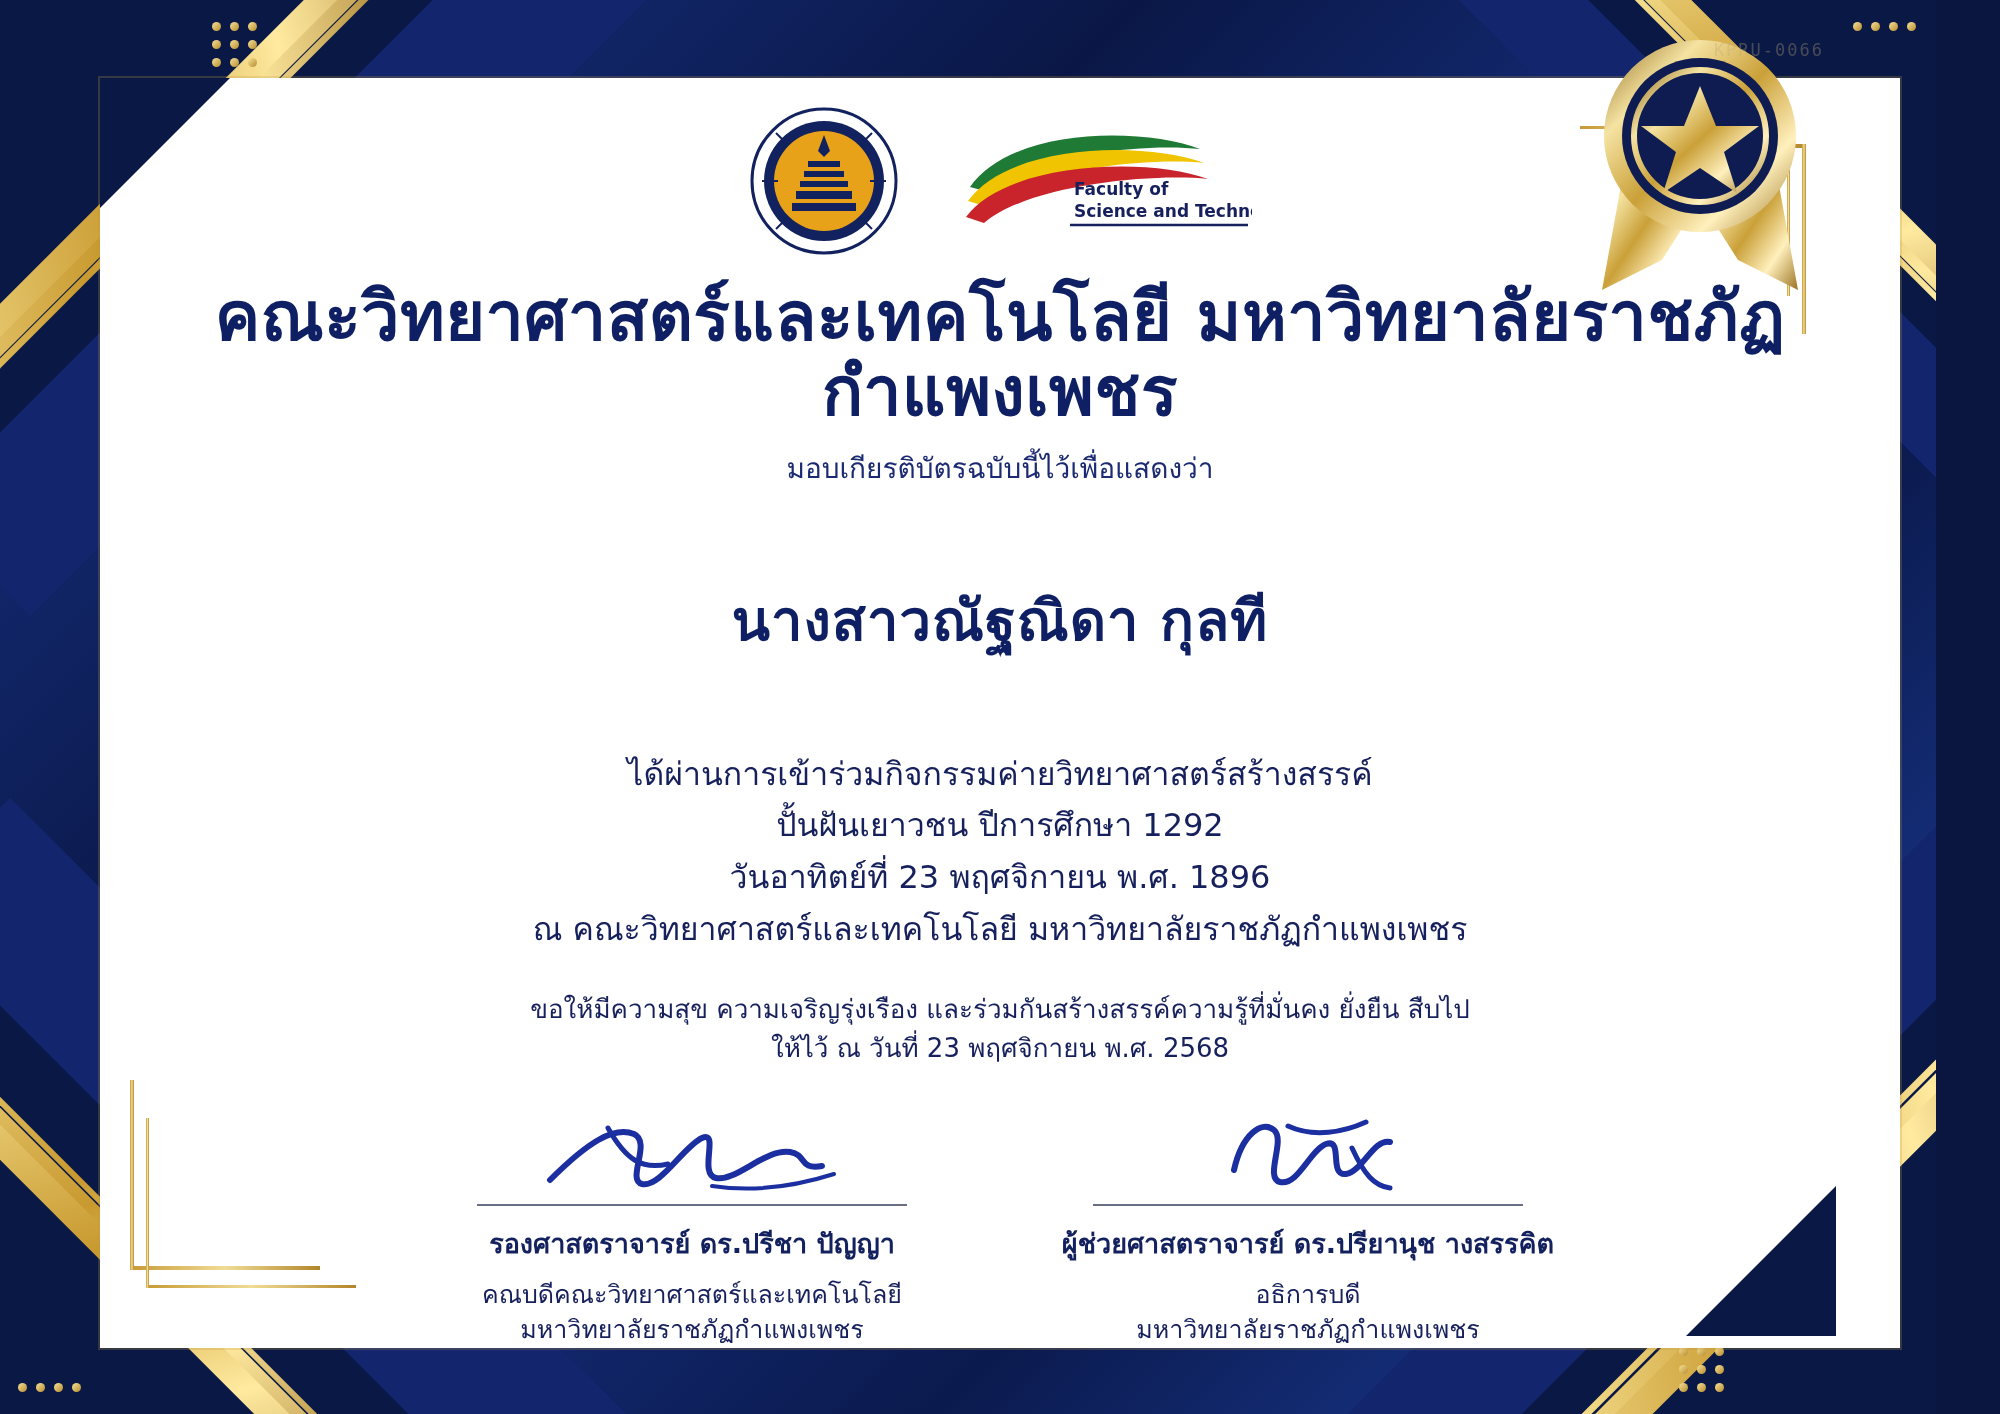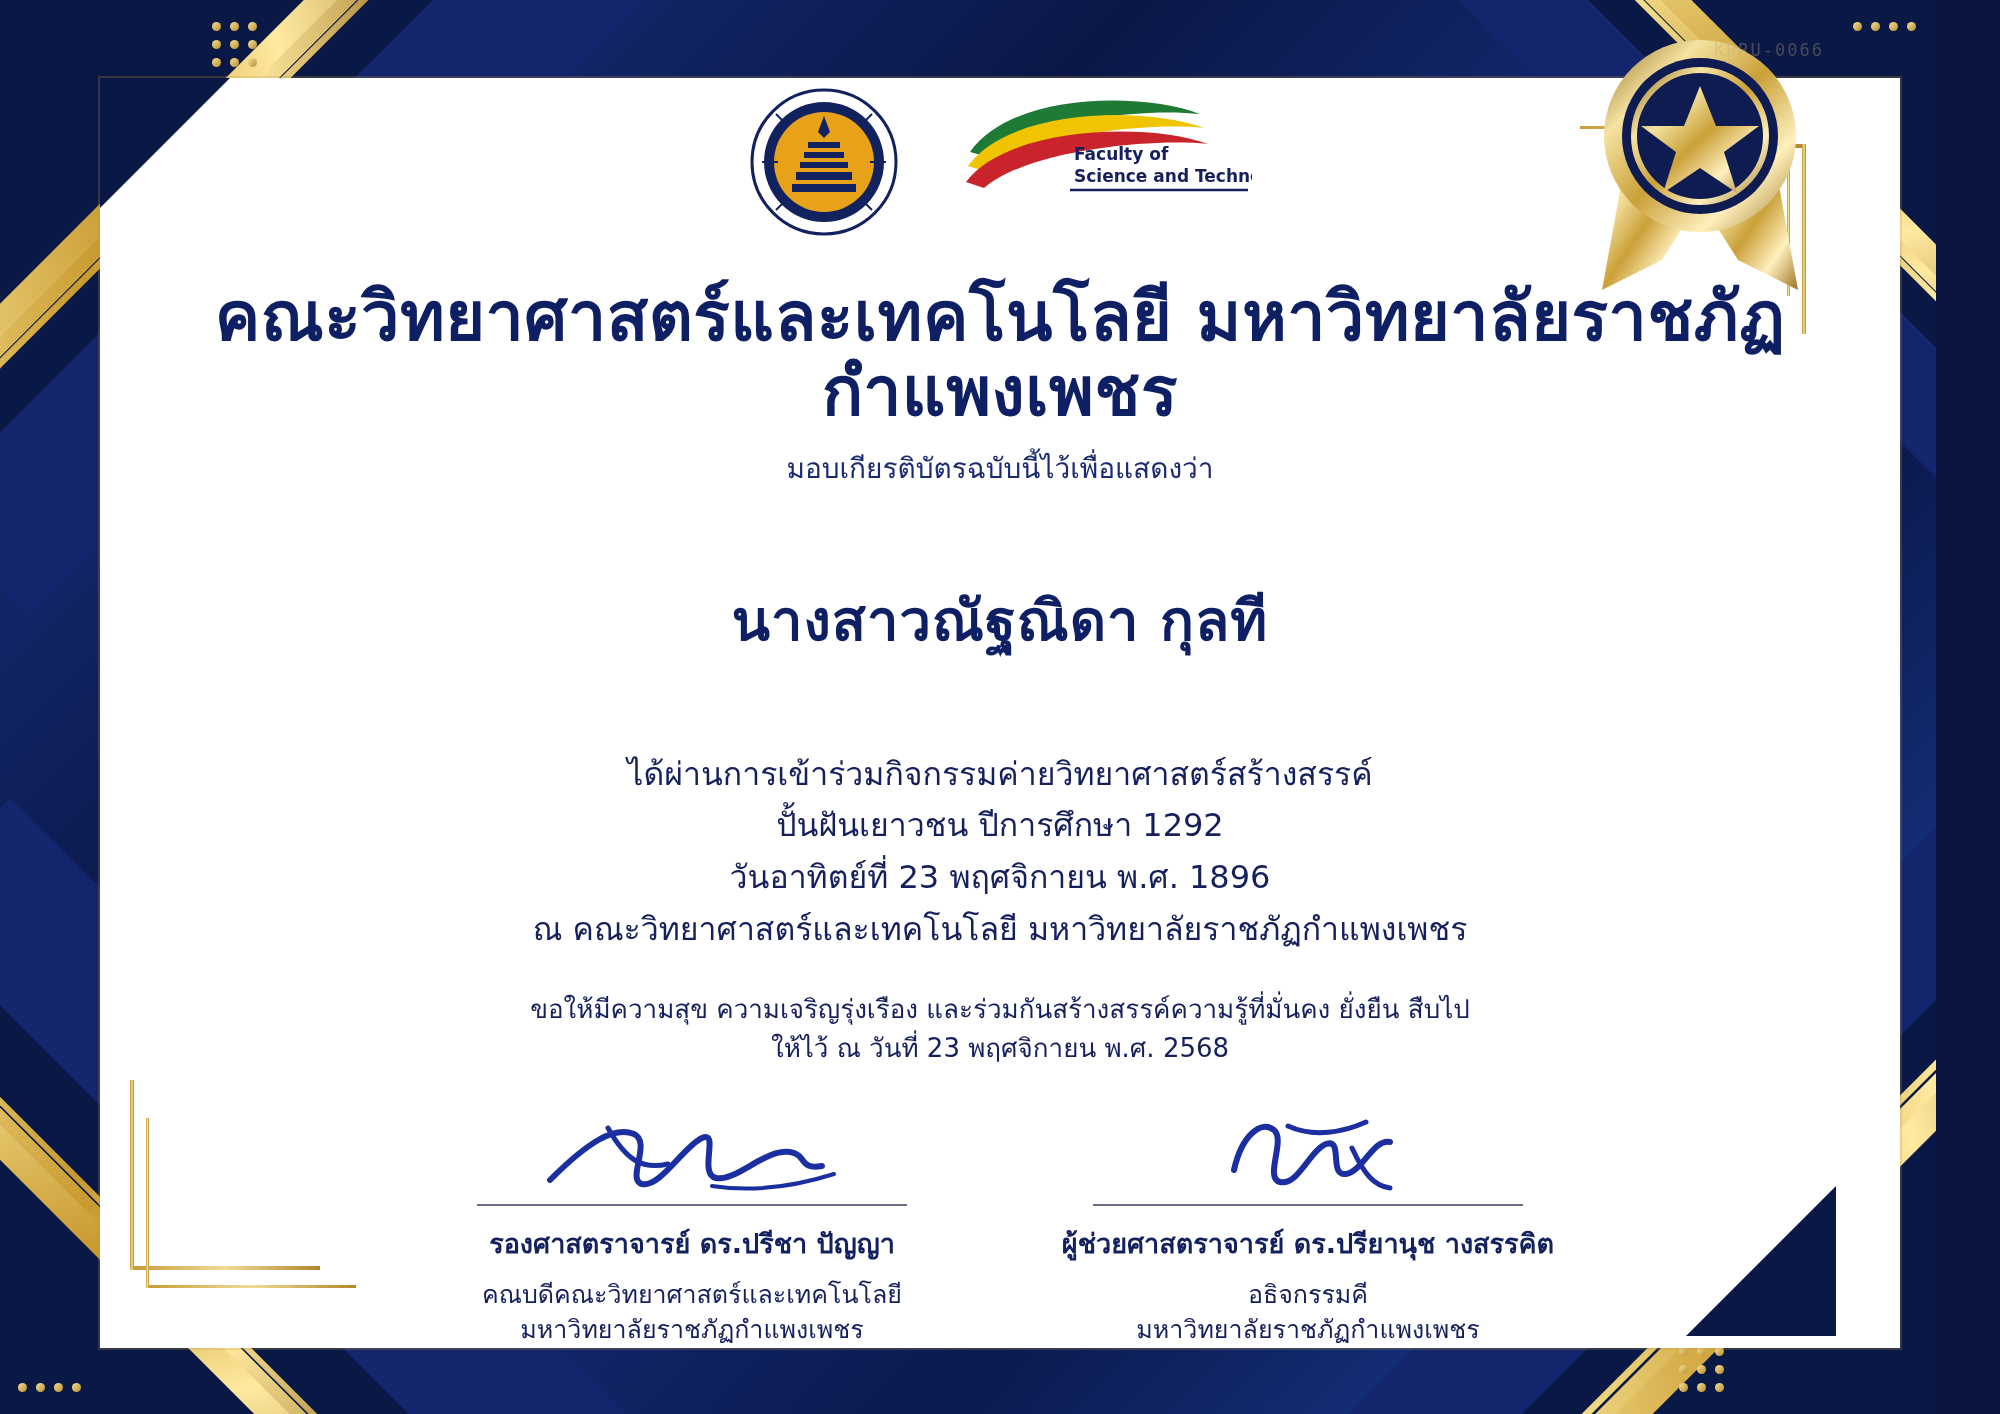--- a/index.html
+++ b/index.html
@@ -131,20 +131,21 @@
     left: 140px;
     top: 78px;
     width: 1720px;
     height: 1270px;
     text-align: center;
     color: #16205c;
   }
 
   .logos {
     display: flex;
+    align-items: center;
     justify-content: center;
     gap: 52px;
     height: 190px;
     margin-top: 8px;
   }
   .logo-seal { width: 152px; height: 152px; }
   .logo-fac { width: 300px; height: 120px; }
 
   .org-title {
     font-size: 68px;
@@ -402,20 +403,20 @@
         <div class="sig-img">
           <svg viewBox="0 0 340 92" width="340" height="92">
             <path d="M96 62 C104 26, 124 12, 136 22 C148 32, 126 70, 142 74 C160 78, 172 42, 188 36 C206 30, 190 68, 208 66 C224 64, 236 30, 252 34" fill="none" stroke="#1b2fa0" stroke-width="6" stroke-linecap="round"></path>
             <path d="M150 18 C176 30, 206 24, 228 14" fill="none" stroke="#1b2fa0" stroke-width="5" stroke-linecap="round"></path>
             <path d="M214 40 C226 66, 236 78, 252 80" fill="none" stroke="#1b2fa0" stroke-width="5" stroke-linecap="round"></path>
           </svg>
         </div>
         <div class="sig-line"></div>
         <div class="sig-name">ผู้ช่วยศาสตราจารย์ ดร.ปรียานุช างสรรคิต</div>
         <div class="sig-role">
-          <div>อธิจกรรมคี</div>
+          <div>อธิการบดี</div>
           <div>มหาวิทยาลัยราชภัฏกำแพงเพชร</div>
         </div>
       </div>
 
     </div>
   </div>
 </div>
 
 </body></html>

